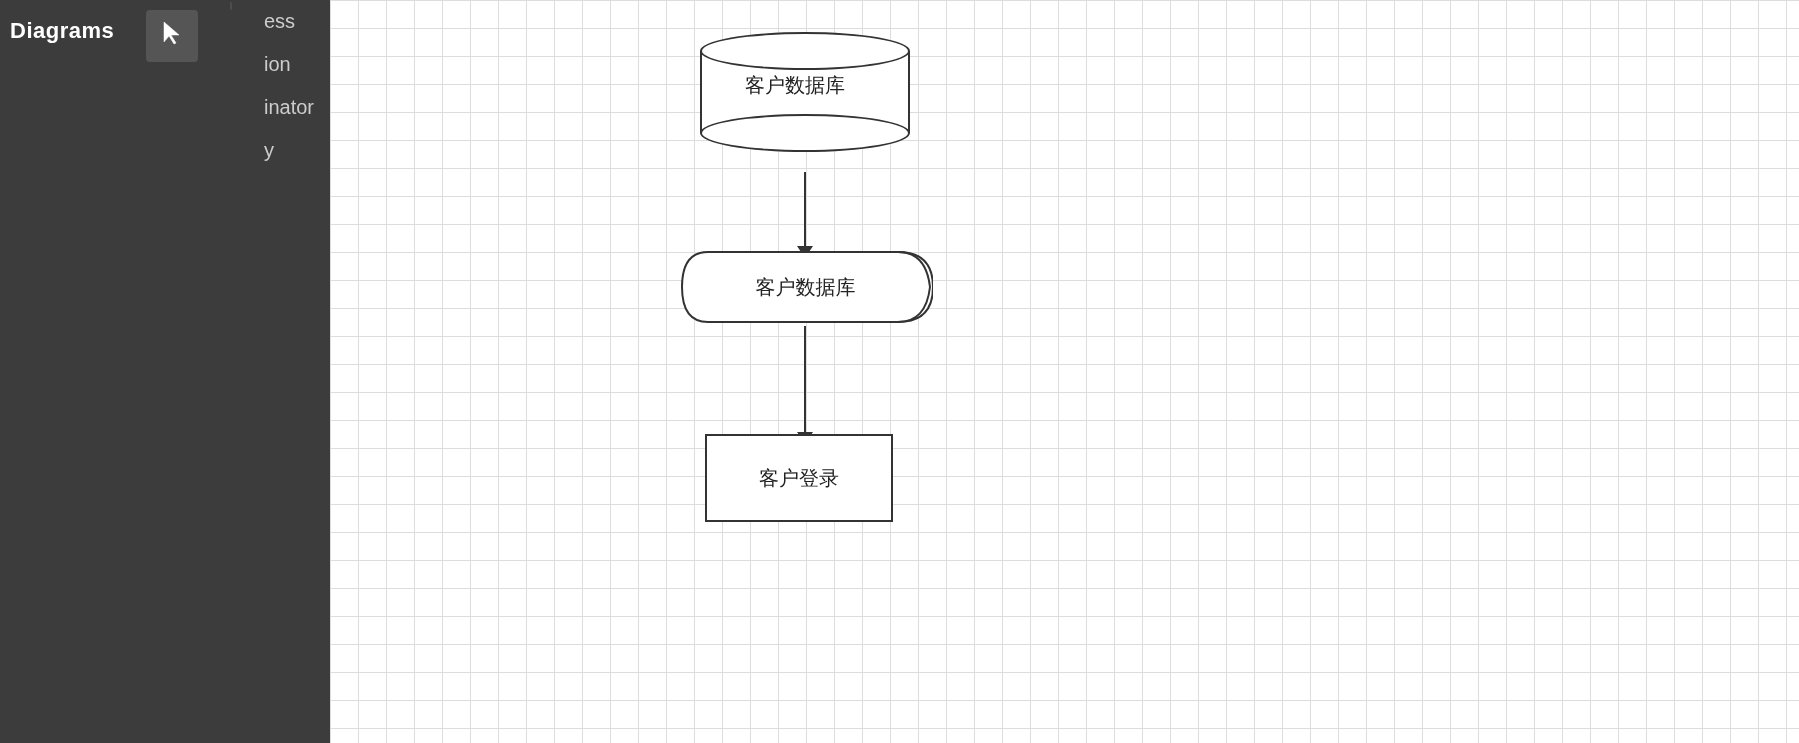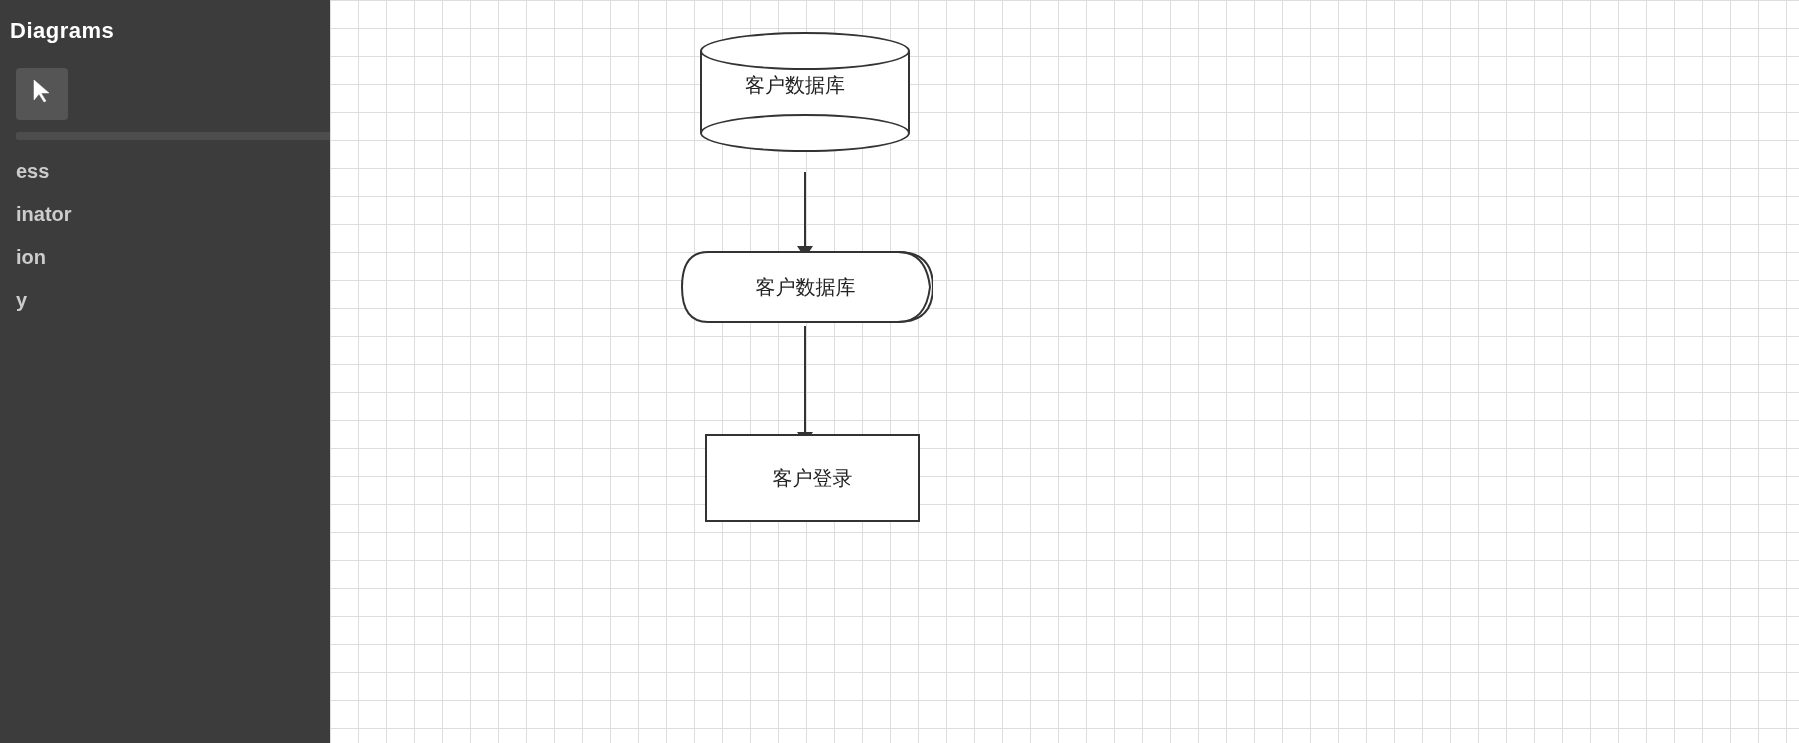--- a/index.html
+++ b/index.html
@@ -12,21 +12,21 @@
       background: #fff;
     }
 
     
     .sidebar {
       width: 330px;
       min-width: 330px;
       height: 100%;
       background: #3c3c3c;
       display: flex;
-      flex-direction: column;
+      flex-direction: row;
       position: relative;
     }
 
     .sidebar-title {
       color: #fff;
       font-size: 22px;
       font-weight: bold;
       padding: 18px 16px 14px 10px;
       letter-spacing: 0.5px;
     }
@@ -59,21 +59,20 @@
       background: #555;
       margin: 6px 16px;
       border-radius: 3px;
     }
 
     .sidebar-items {
       flex: 1;
       display: flex;
       flex-direction: column;
       gap: 0;
-      font-weight: bold;
     }
 
     .sidebar-item {
       color: #ccc;
       font-size: 20px;
       padding: 10px 16px;
       cursor: pointer;
       white-space: nowrap;
       overflow: hidden;
     }
@@ -234,21 +233,21 @@
       border-left: 8px solid transparent;
       border-right: 8px solid transparent;
       border-top: 12px solid #333;
     }
 
     
     .rect-shape {
       position: absolute;
       left: 375px;
       top: 434px;
-      width: 215px;
+      width: 188px;
       height: 88px;
       border: 2px solid #333;
       background: #fff;
       display: flex;
       align-items: center;
       justify-content: center;
     }
 
     .rect-label {
       font-size: 20px;
@@ -271,24 +270,24 @@
     </div>
   </div>
 
   <div class="sidebar-search-bar" style="height:8px; background:#4d4d4d; margin: 2px 16px 10px; border-radius:2px;"></div>
 
   <div class="sidebar-items">
     <div class="sidebar-item">
       <span>ess</span>
     </div>
     <div class="sidebar-item">
+      <span>ion</span>
+    </div>
+    <div class="sidebar-item">
       <span>inator</span>
-    </div>
-    <div class="sidebar-item">
-      <span>ion</span>
     </div>
     <div class="sidebar-item">
       <span>y</span>
     </div>
   </div>
 
 </div>
 
 <div class="main-canvas">
   <div class="diagram-container">

